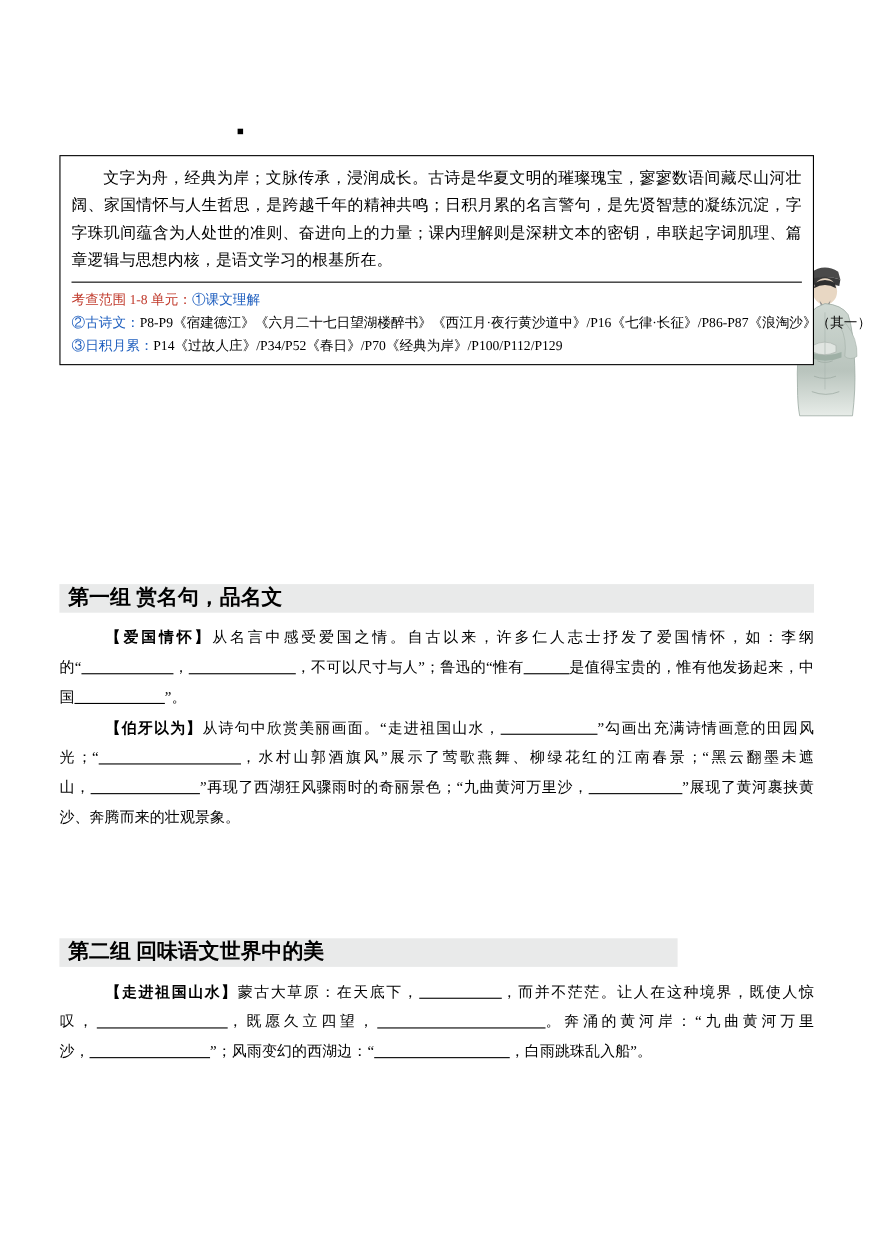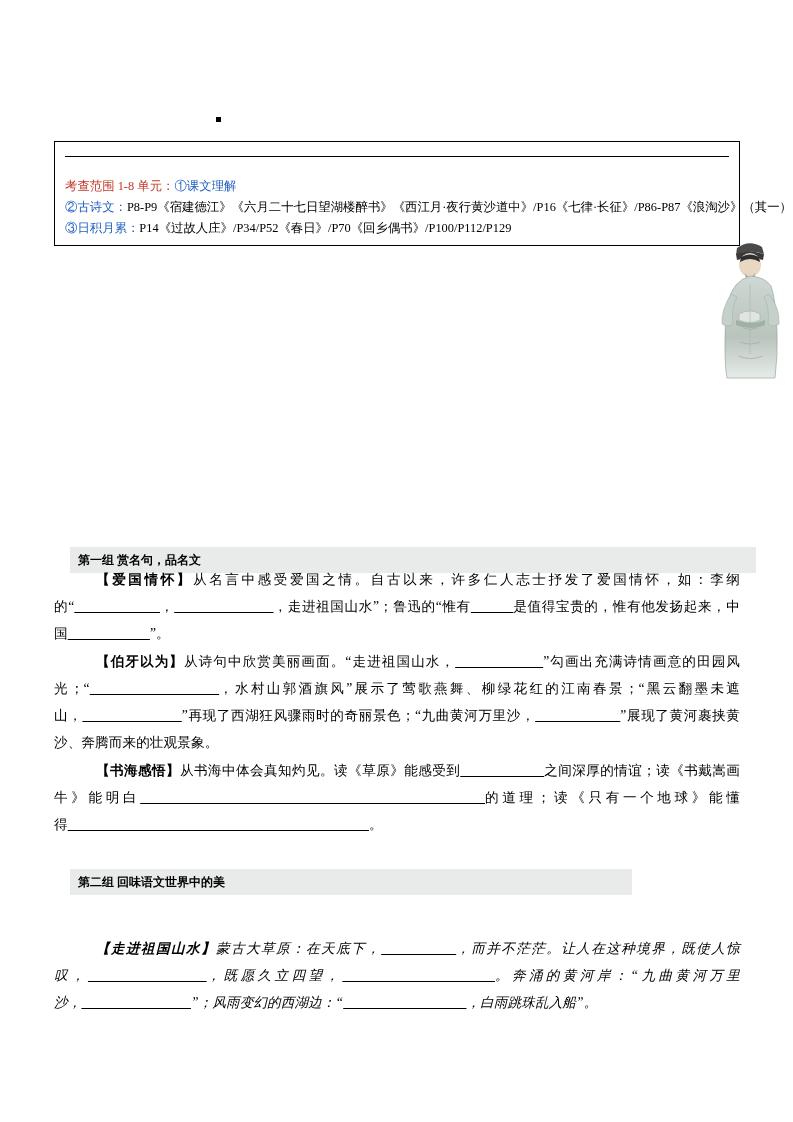--- a/index.html
+++ b/index.html
@@ -44,21 +44,21 @@
     font-size: 14.4px;
     line-height: 25px;
     text-align: justify;
     text-indent: 2em;
     margin: 0 0 2px 0;
     letter-spacing: 0.2px;
   }
   .scope-box {
     margin-top: 6px;
     border-top: 1px solid #000;
-    padding-top: 19px;
+    padding-top: 5px;
     position: relative;
   }
   .scope-line {
     font-size: 12.4px;
     line-height: 21px;
     color: #c0392b;
     margin: 0;
     white-space: nowrap;
     overflow: visible;
   }
@@ -73,30 +73,30 @@
     right: -2px;
     top: 232px;
     width: 92px;
     height: 150px;
     pointer-events: none;
   }
   .section-bar {
     background: #e9eaea;
     height: 26px;
     line-height: 26px;
-    font-size: 12px;
+    font-size: 19px;
     font-weight: bold;
     padding-left: 8px;
     box-sizing: border-box;
-    margin: 16px;
+    margin: 0;
   }
   .sec1 { position: absolute; left: 54px; top: 531px; width: 686px; }
   .sec2 { position: absolute; left: 54px; top: 853px; width: 562px; }
   .block1 { position: absolute; left: 54px; top: 566px; width: 686px; }
-  .block2 { position: absolute; left: 54px; top: 935px; width: 686px; font-style: italic; }
+  .block2 { position: absolute; left: 54px; top: 888px; width: 686px; }
   .q {
     font-size: 13.6px;
     line-height: 27px;
     text-align: justify;
     margin: 0 0 1px 0;
     letter-spacing: 0.1px;
   }
   .tag {
     font-weight: bold;
     margin-left: 42px;
@@ -139,39 +139,39 @@
 
     <path d="M40 96 q7 3 14 0" stroke="#9daaa3" stroke-width="0.7" fill="none"></path>
     <path d="M37 110 q10 4 20 0" stroke="#9daaa3" stroke-width="0.7" fill="none"></path>
     <path d="M35 124 q13 5 25 0" stroke="#9daaa3" stroke-width="0.7" fill="none"></path>
     <path d="M47 52 l0 70" stroke="#aab5af" stroke-width="0.6" fill="none"></path>
 
     <path d="M33 88 q15 6 29 0 l0 5 q-15 6 -29 0 z" fill="#9fb0a6"></path>
   </svg>
 
   <div class="intro-box">
+    <p class="intro-p">文字为舟，经典为岸；文脉传承，浸润成长。古诗是华夏文明的璀璨瑰宝，寥寥数语间藏尽山河壮阔、家国情怀与人生哲思，是跨越千年的精神共鸣；日积月累的名言警句，是先贤智慧的凝练沉淀，字字珠玑间蕴含为人处世的准则、奋进向上的力量；课内理解则是深耕文本的密钥，串联起字词肌理、篇章逻辑与思想内核，是语文学习的根基所在。</p>
 
     <div class="scope-box">
       <p class="scope-line">
         <span>考查范围 1-8 单元：</span><span class="blue">①课文理解</span>
       </p>
       <p class="scope-line">
         <span class="blue">②古诗文：</span><span class="blk">P8-P9《宿建德江》《六月二十七日望湖楼醉书》《西江月·夜行黄沙道中》/P16《七律·长征》/P86-P87《浪淘沙》（其一）《江南春》《书湖阴先生壁》/P102-P103《文言文二则》</span>
       </p>
       <p class="scope-line">
-        <span class="blue">③日积月累：</span><span class="blk">P14《过故人庄》/P34/P52《春日》/P70《回乡偶书》/P100/P112/P129</span>
+        <span class="blue">③日积月累：</span><span class="blk">P14《过故人庄》/P34/P52《春日》/P70《经典为岸》/P100/P112/P129</span>
       </p>
     </div>
   </div>
 
   <div class="section-bar sec1">第一组  赏名句，品名文</div>
   <div class="block1">
-      <p class="q"><span class="tag">【爱国情怀】</span><span>从名言中感受爱国之情。自古以来，许多仁人志士抒发了爱国情怀，如：李纲的“</span><span class="u">　　　　　　</span><span>，</span><span class="u">　　　　　　　</span><span>，走进祖国山水”；鲁迅的“惟有</span><span class="u">　　　</span><span>是值得宝贵的，惟有他发扬起来，中国</span><span class="u">　　　　　　</span><span>”。</span></p>
+      <p class="q"><span class="tag">【爱国情怀】</span><span>从名言中感受爱国之情。自古以来，许多仁人志士抒发了爱国情怀，如：李纲的“</span><span class="u">　　　　　　</span><span>，</span><span class="u">　　　　　　　</span><span>，不可以尺寸与人”；鲁迅的“惟有</span><span class="u">　　　</span><span>是值得宝贵的，惟有他发扬起来，中国</span><span class="u">　　　　　　</span><span>”。</span></p>
       <p class="q"><span class="tag">【伯牙以为】</span><span>从诗句中欣赏美丽画面。“走进祖国山水，</span><span class="u">　　　　　　</span><span>”勾画出充满诗情画意的田园风光；“</span><span class="u">　　　　　　　　</span><span>，水村山郭酒旗风”展示了莺歌燕舞、柳绿花红的江南春景；“黑云翻墨未遮山，</span><span class="u">　　　　　　　</span><span>”再现了西湖狂风骤雨时的奇丽景色；“九曲黄河万里沙，</span><span class="u">　　　　　　</span><span>”展现了黄河裹挟黄沙、奔腾而来的壮观景象。</span></p>
-      <p class="q"><span class="tag">【书海感悟】</span><span>从书海中体会真知灼见。读《草原》能感受到</span><span class="u">　　　　　　</span><span>之间深厚的情谊；读《书戴嵩画牛》能明白</span><span class="u">　　　　　　　　　　　　　　　　　　　　</span><span>的道理；读《只有一个地球》能懂得</span><span class="u">　　　　　　　　　　　　　　　　　　　　　　</span><span>。</span></p>
     </div>
 
   <div class="section-bar sec2">第二组  回味语文世界中的美</div>
   <div class="block2">
       <p class="q"><span class="tag">【走进祖国山水】</span><span>蒙古大草原：在天底下，</span><span class="u">　　　　　</span><span>，而并不茫茫。让人在这种境界，既使人惊叹，</span><span class="u">　　　　　　　</span><span>，既愿久立四望，</span><span class="u">　　　　　　　　　</span><span>。奔涌的黄河岸：“九曲黄河万里沙，</span><span class="u">　　　　　　　　</span><span>”；风雨变幻的西湖边：“</span><span class="u">　　　　　　　　　</span><span>，白雨跳珠乱入船”。</span></p>
     </div>
 
 </div>
 
 </body></html>

